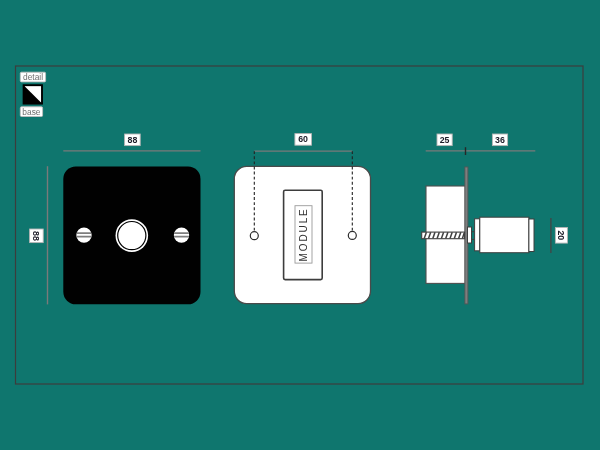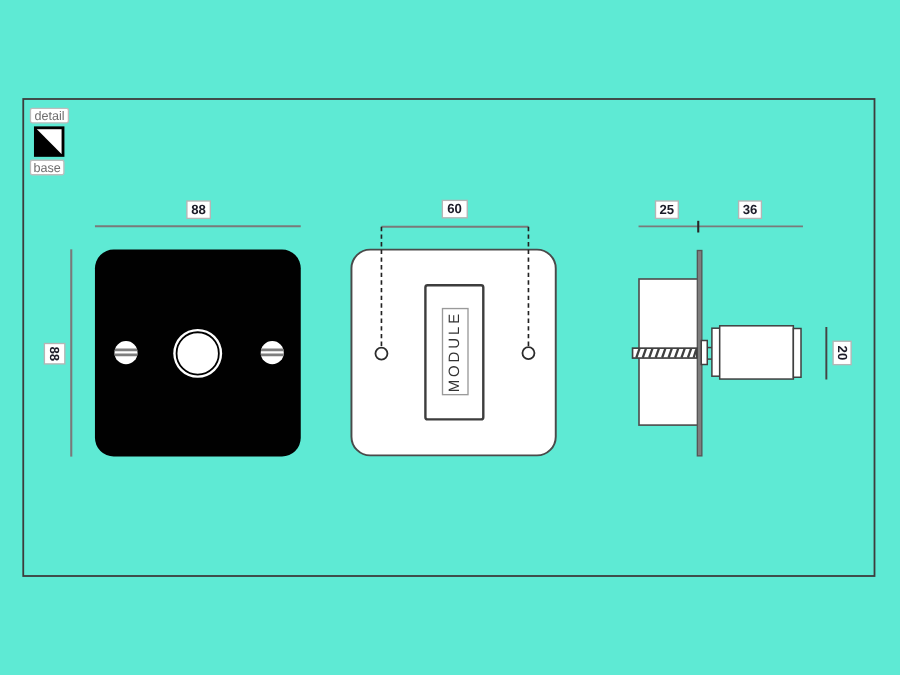--- a/index.html
+++ b/index.html
@@ -1,16 +1,16 @@
 <!DOCTYPE html>
 <html><head>
 <meta charset="utf-8">
 <style>
   html,body{margin:0;padding:0;background:#ffffff;}
-  .stage{position:relative;width:600px;height:450px;background:#5eead4;overflow:hidden;
+  .stage{position:relative;width:600px;height:450px;background:#0f766e;overflow:hidden;
          font-family:"Liberation Sans", sans-serif;}
   svg text{font-family:"Liberation Sans", sans-serif;}
 </style>
 </head>
 <body>
 <div class="stage">
 <svg width="600" height="450" viewBox="0 0 600 450">
   <defs>
     <clipPath id="scl">
           <circle cx="84" cy="235.1" r="7.7"></circle>

